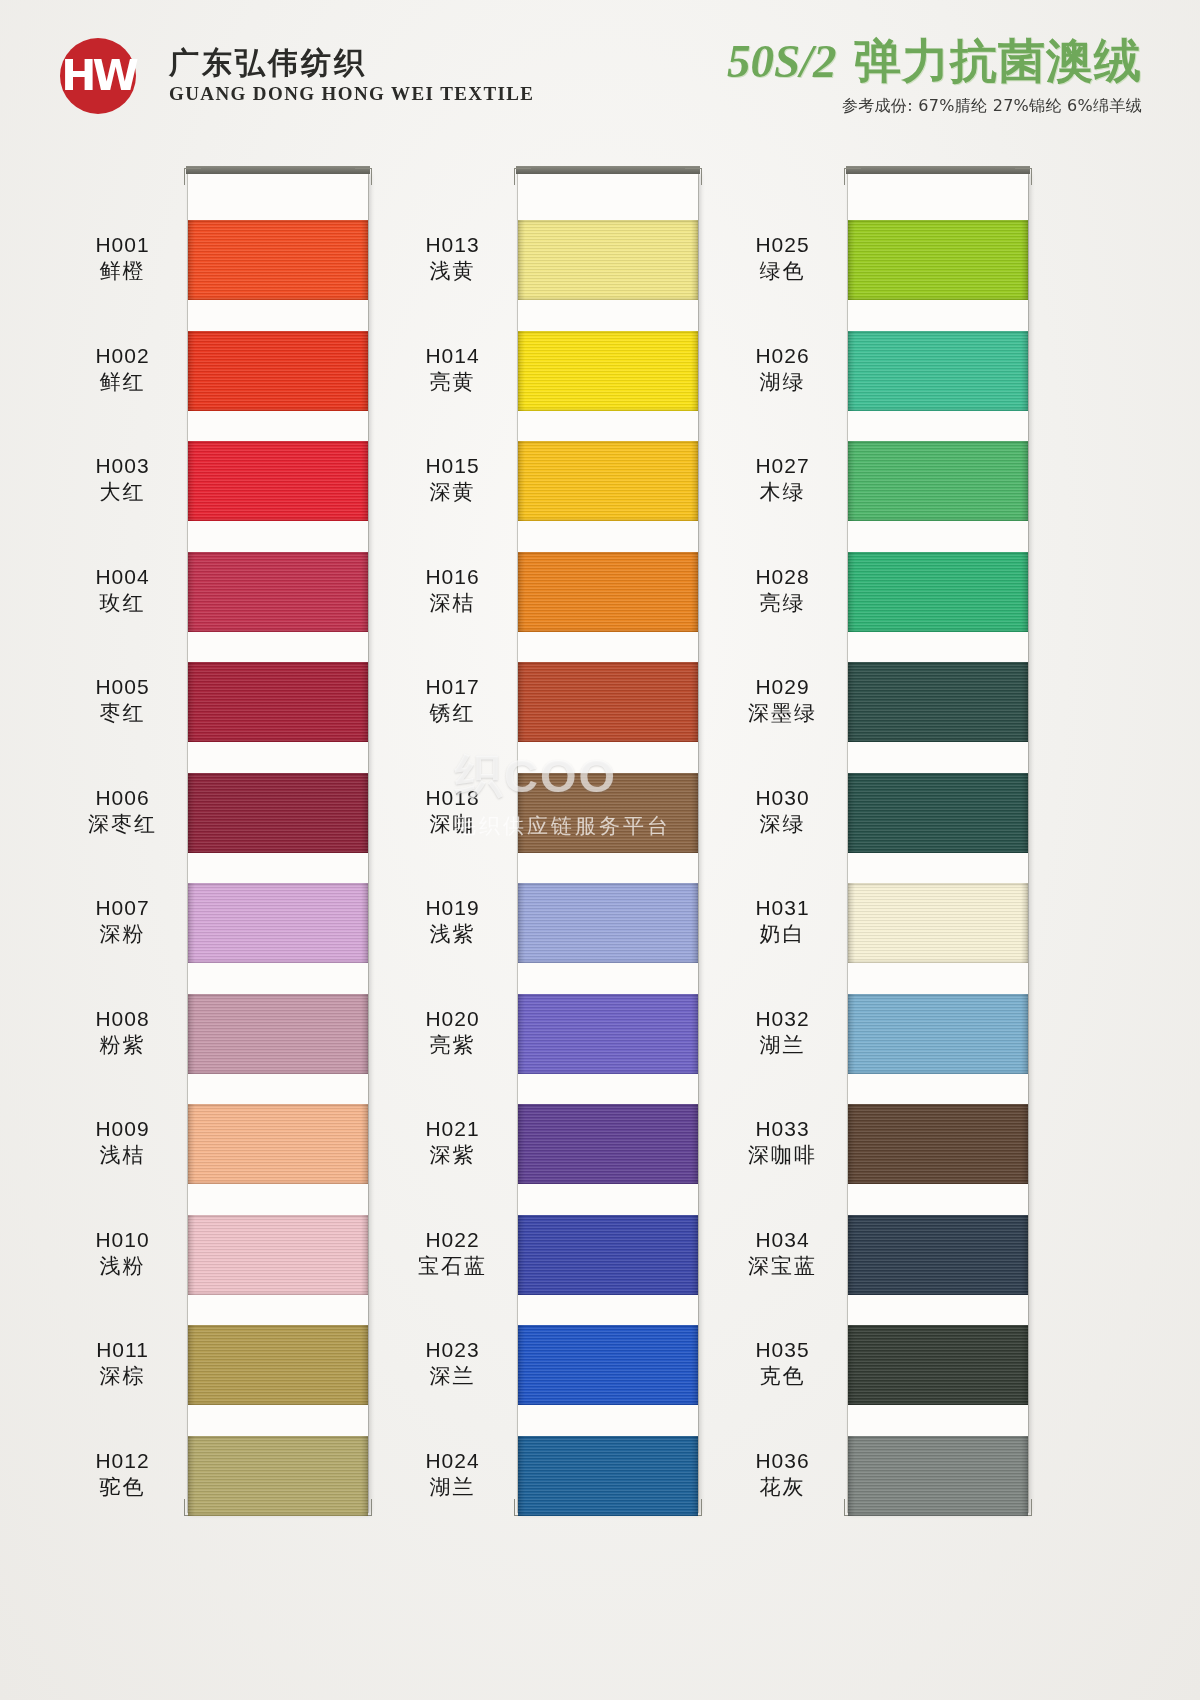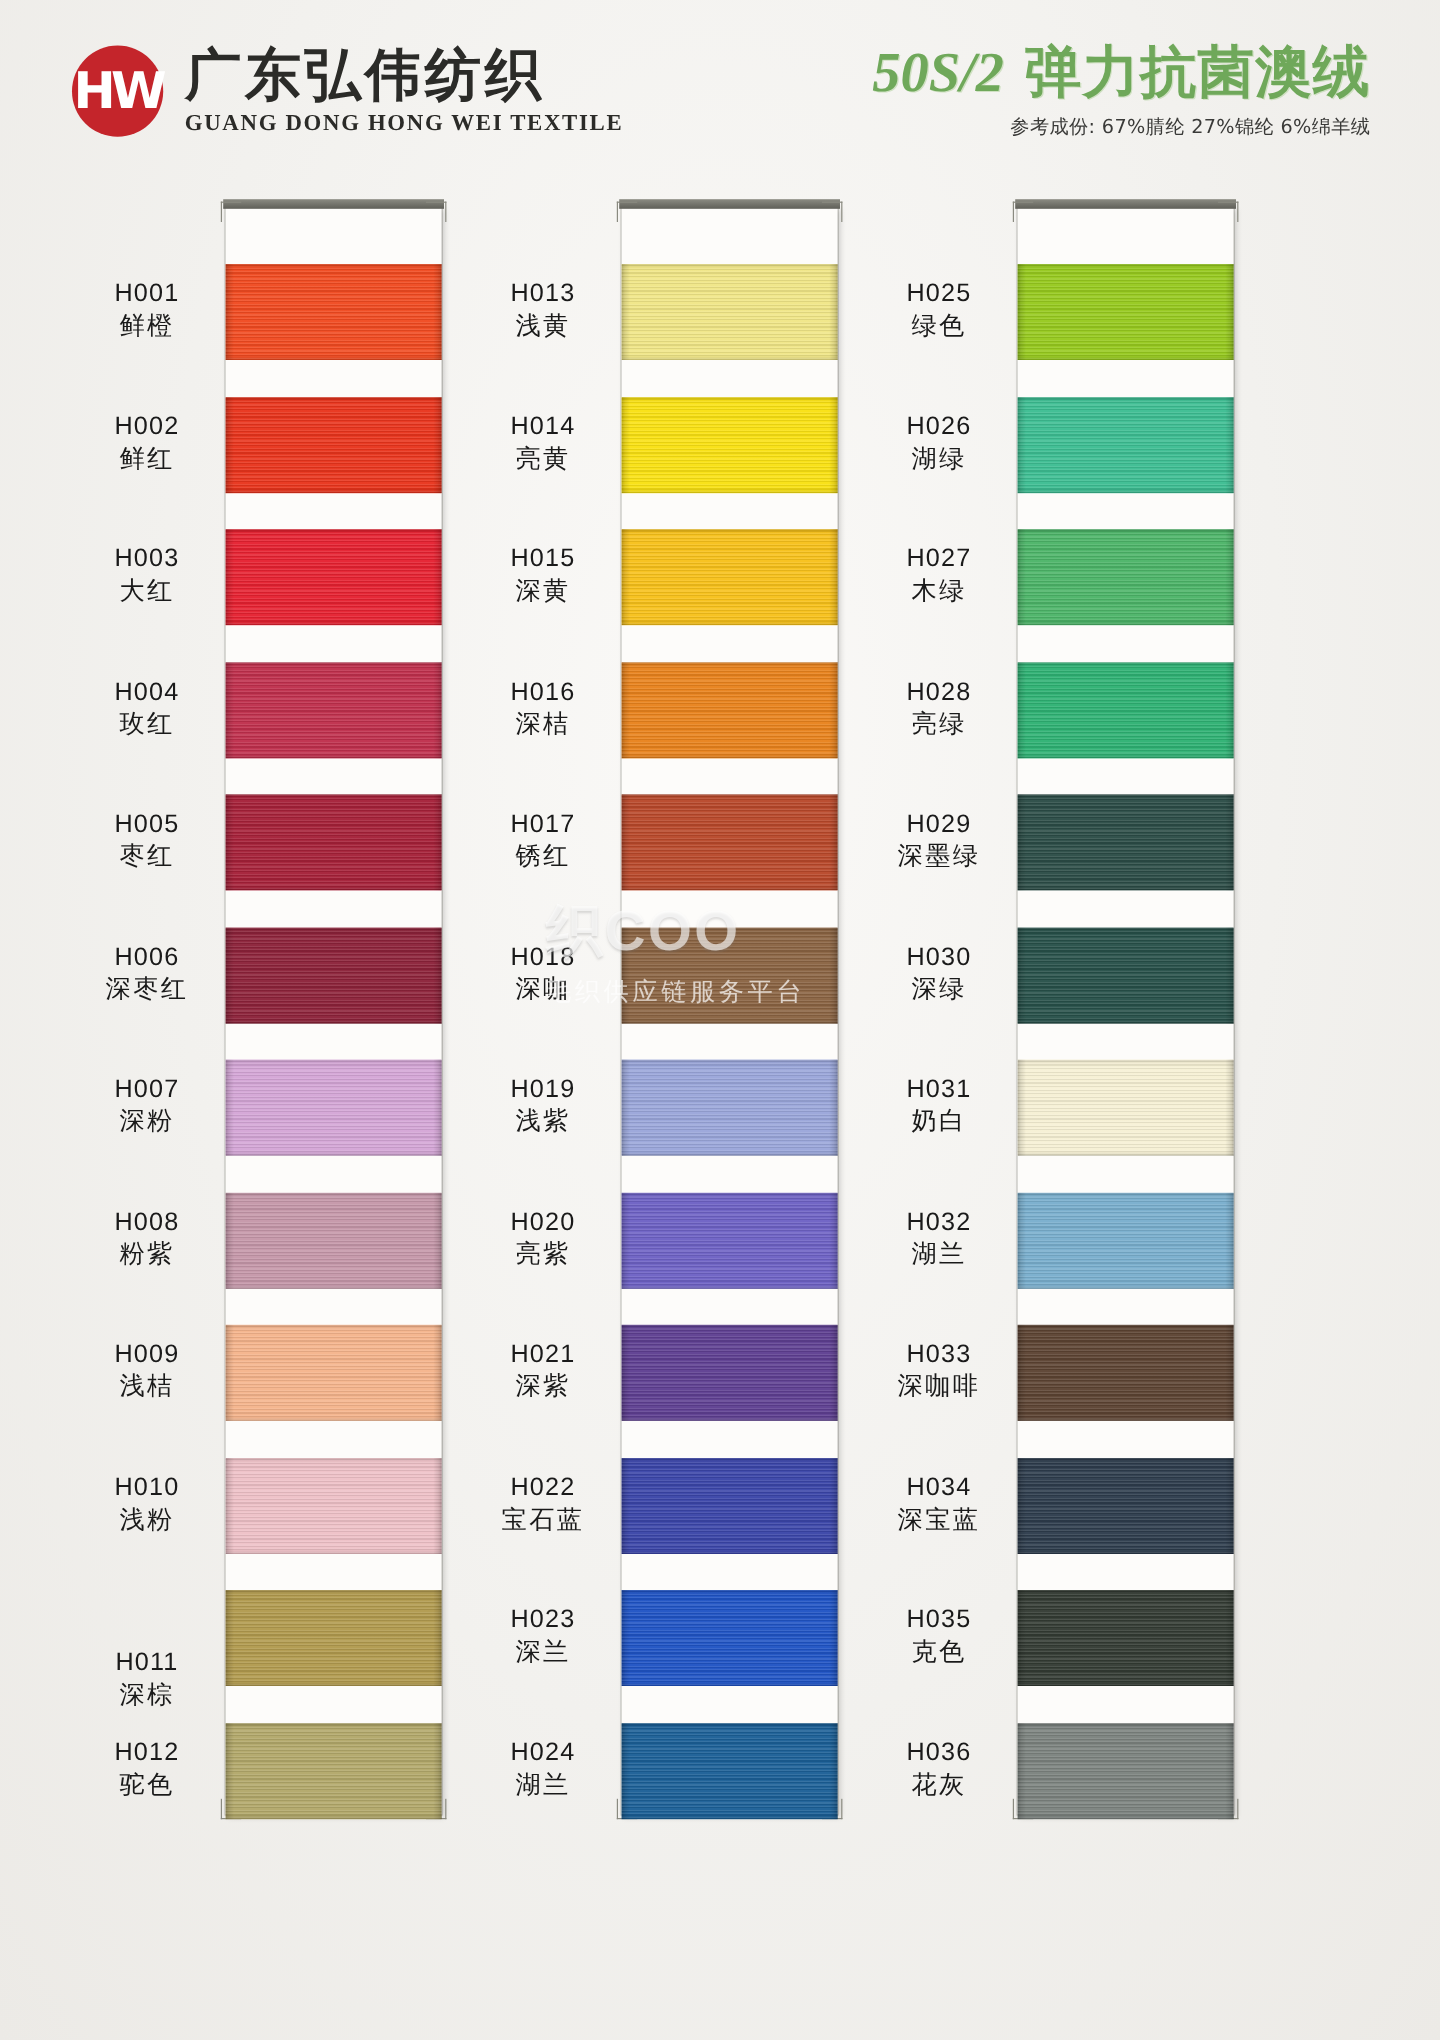--- a/index.html
+++ b/index.html
@@ -10,36 +10,36 @@
     position:relative;overflow:hidden;
   }
   
   .paper{
     position:absolute;inset:0;
     background:
       radial-gradient(ellipse at 50% 35%, #faf9f7 0%, #f2f1ee 55%, #eceae6 100%);
   }
   
   .header{position:absolute;left:0;top:0;width:1200px;height:150px;}
-  .brand{position:absolute;left:60px;top:38px;display:flex;align-items:center;gap:18px;}
+  .brand{position:absolute;left:60px;top:38px;display:flex;align-items:center;gap:33px;}
   .logo{width:76px;height:76px;position:relative;}
   .logo .ring{
     position:absolute;inset:0;border-radius:50%;
     background:#c4252b;
   }
   .logo .glyph{
     position:absolute;left:50%;top:50%;transform:translate(-50%,-50%);
     font-family:"DejaVu Sans",sans-serif;
     font-weight:bold;font-size:42px;color:#fff;line-height:1;
     letter-spacing:-4px;
   }
   .brand-text{display:flex;flex-direction:column;}
   .brand-cn{
     font-family:"DejaVu Sans",sans-serif;
-    font-size:47px;font-weight:bold;color:#2b2b28;letter-spacing:3px;line-height:1.05;
+    font-size:30px;font-weight:bold;color:#2b2b28;letter-spacing:3px;line-height:1.05;
   }
   .brand-en{
     font-family:"Liberation Serif","DejaVu Serif",serif;
     font-size:19px;font-weight:bold;color:#2b2b28;letter-spacing:1.4px;margin-top:4px;
   }
   .title-block{position:absolute;right:58px;top:36px;text-align:right;}
   .title-main{
     font-family:"DejaVu Sans",sans-serif;
     font-size:47px;font-weight:bold;color:#6fa85a;line-height:1.05;
     letter-spacing:1px;white-space:nowrap;
@@ -194,21 +194,21 @@
           <div class="name">粉紫</div>
         </div>
       <div class="label" style="top: 966px;">
           <div class="code">H009</div>
           <div class="name">浅桔</div>
         </div>
       <div class="label" style="top: 1076.5px;">
           <div class="code">H010</div>
           <div class="name">浅粉</div>
         </div>
-      <div class="label" style="top: 1187px; margin-top: 36px;">
+      <div class="label" style="top: 1187px;">
           <div class="code">H011</div>
           <div class="name">深棕</div>
         </div>
       <div class="label" style="top: 1297.5px;">
           <div class="code">H012</div>
           <div class="name">驼色</div>
         </div>
     </div>
     <div class="card">
       <span class="corner c-tl"></span>

